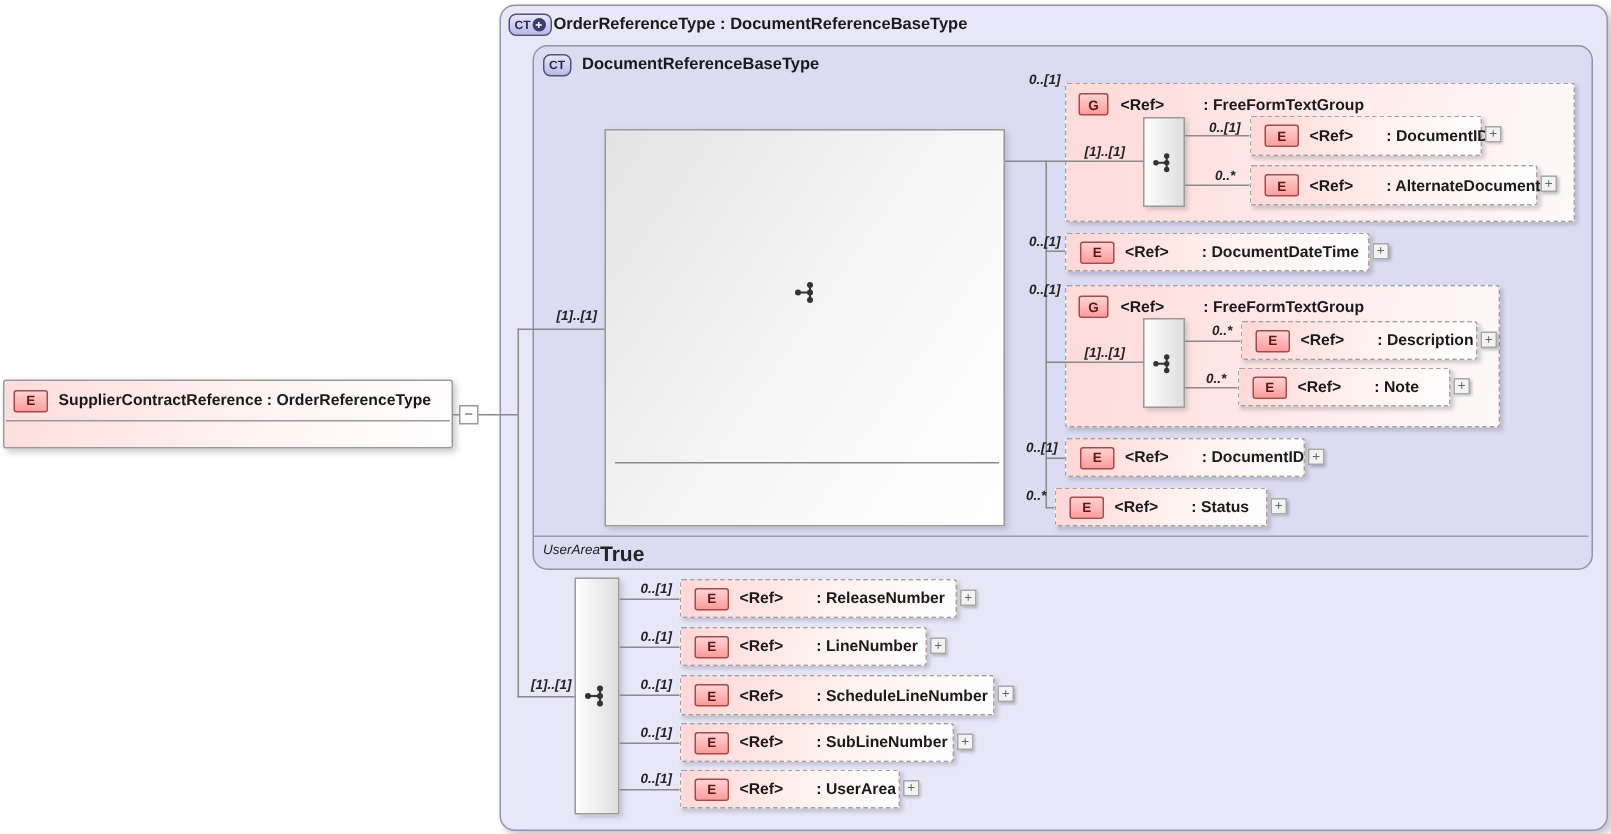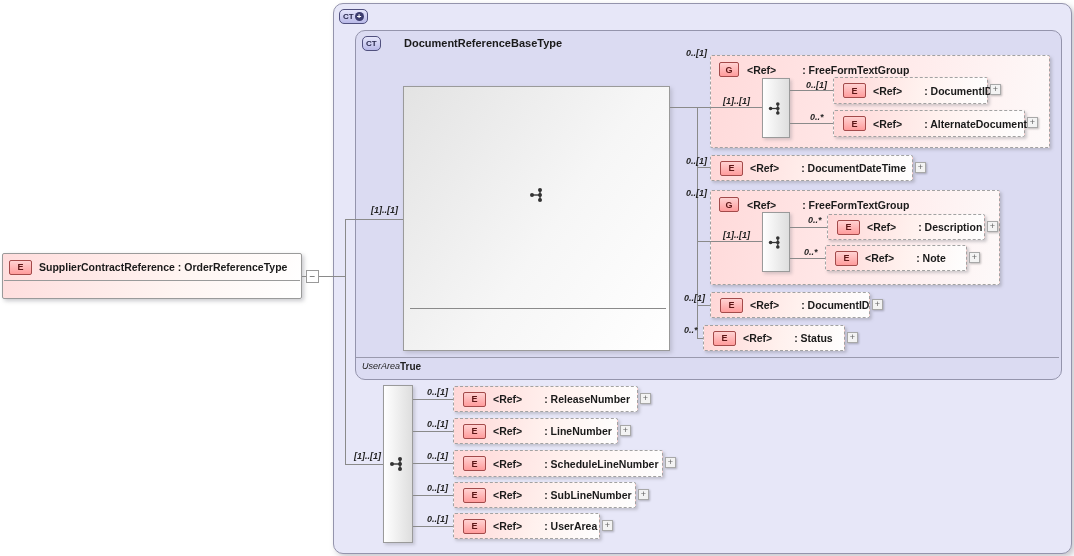--- a/index.html
+++ b/index.html
@@ -76,38 +76,39 @@
           box-shadow:2px 2px 4px rgba(120,120,130,.4);}
   .rootel .titlerow{display:flex;align-items:center;height:26px;padding-left:6px;
                     font-size:10.5px;font-weight:bold;white-space:nowrap;}
   .rootel .titlerow .ttl{margin-left:7px;}
   .rootel .divider{height:1px;background:#9a9a9a;margin:0 1px;}
   .rootel .desc{padding:3px 0 0 6px;font-size:9.5px;font-style:italic;color:#3a3a3a;white-space:nowrap;}
 
   
   .abs-divider{position:absolute;left:356px;top:357px;width:703px;height:1px;background:#9a9aae;}
   .abs-label{position:absolute;left:362px;top:361px;font-size:9px;font-style:italic;color:#222;}
-  .abs-value{position:absolute;left:400px;top:361px;font-size:10px;font-weight:bold;color:#222;}
+  .abs-value{position:absolute;left:400px;top:361px;font-size:14px;font-weight:bold;color:#222;}
 </style>
 </head>
 <body>
 
 <div class="stage">
 
   <div class="outer"></div>
   <span class="ct-icon" style="left:339px;top:9px;">
     <span>CT</span>
     <span class="ct-badge">+</span>
   </span>
+  <div class="hdr" style="left:369px;top:10px;">OrderReferenceType : DocumentReferenceBaseType</div>
 
   <div class="inner"></div>
   <span class="ct-icon" style="left:362px;top:36px;">
     <span>CT</span>
   </span>
-  <div class="hdr" style="left:388px;top:37px;margin-left:16px;">DocumentReferenceBaseType</div>
+  <div class="hdr" style="left:388px;top:37px;">DocumentReferenceBaseType</div>
 
   <div class="abs-divider"></div>
   <div class="abs-label">UserArea</div>
   <div class="abs-value">True</div>
 
   <div class="bigbox">
     <span class="glyph">
       <svg width="20" height="16" viewBox="0 0 20 16">
         <line x1="4" y1="8" x2="12" y2="8" stroke="#333" stroke-width="1.4"></line>
         <line x1="12" y1="3" x2="12" y2="13" stroke="#333" stroke-width="1.4"></line>

